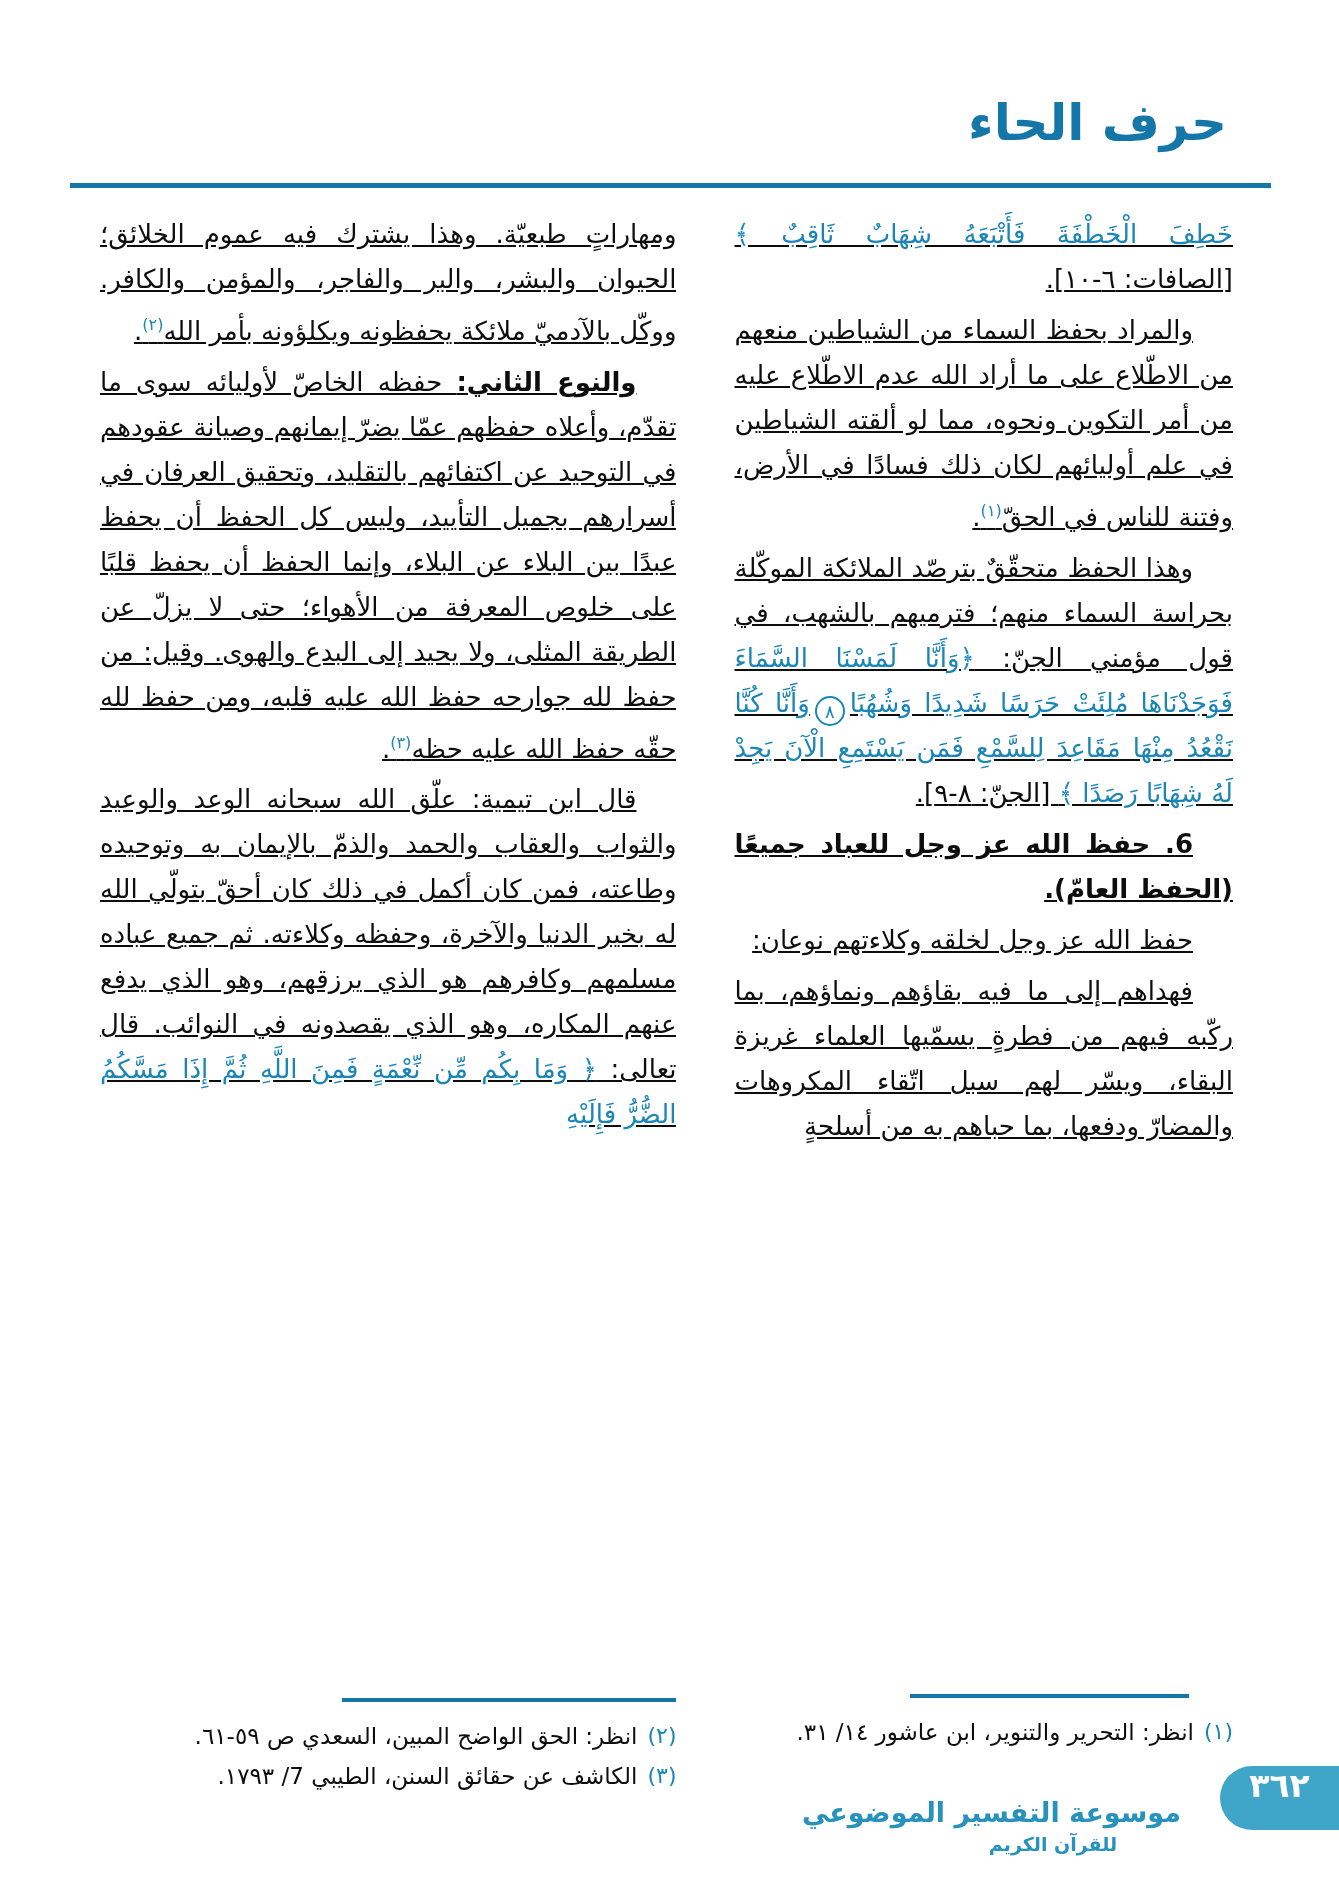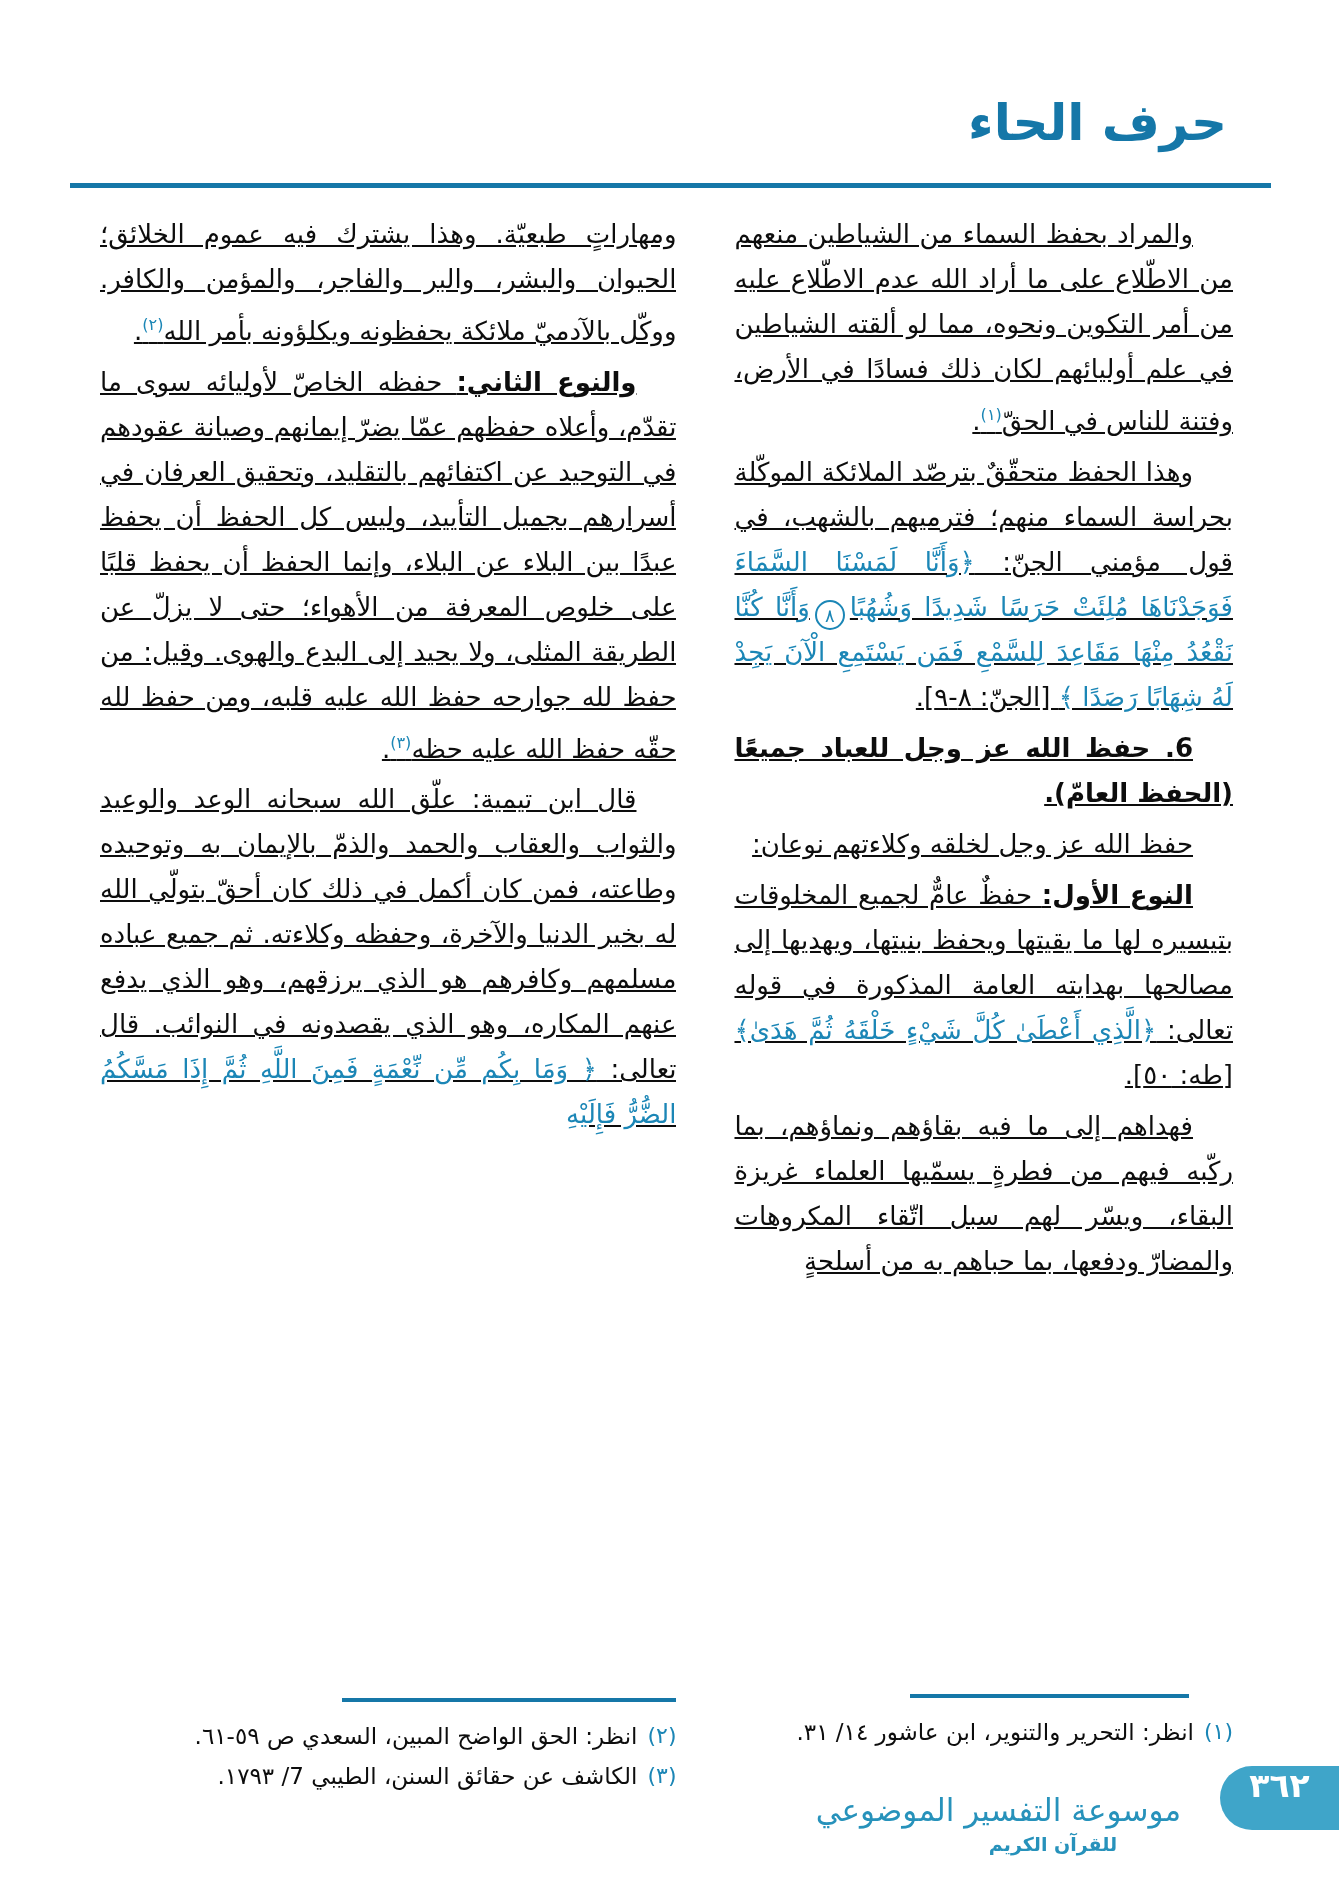--- a/index.html
+++ b/index.html
@@ -125,22 +125,22 @@
   .logo{
     position:absolute;
     bottom:34px;
     right:158px;
     width:256px;
     text-align:center;
     color:var(--logo);
     line-height:1.2;
   }
   .logo-line1{
-    font-size:31px;
-    font-weight:normal;
+    font-size:27px;
+    font-weight:bold;
     letter-spacing:-1px;
     white-space:nowrap;
   }
   .logo-line2{
     font-size:19px;
     font-weight:bold;
     margin-top:4px;
   }
   .page-badge{
     position:absolute;
@@ -165,25 +165,25 @@
 
 <div class="page">
 
   <div class="header-title">حرف الحاء</div>
   <div class="header-rule"></div>
 
   <div class="columns">
 
     <div class="col col-right">
       <div class="body-flow">
+        <p><span class="verse">خَطِفَ الْخَطْفَةَ فَأَتْبَعَهُ شِهَابٌ ثَاقِبٌ ﴾</span><span> [الصافات: ٦-١٠].</span></p>
         <p class="indent"><span>والمراد بحفظ السماء من الشياطين منعهم من الاطّلاع على ما أراد الله عدم الاطّلاع عليه من أمر التكوين ونحوه، مما لو ألقته الشياطين في علم أوليائهم لكان ذلك فسادًا في الأرض، وفتنة للناس في الحقّ</span><span class="fn-marker">(١)</span><span>.</span></p>
         <p class="indent"><span>وهذا الحفظ متحقّقٌ بترصّد الملائكة الموكّلة بحراسة السماء منهم؛ فترميهم بالشهب، في قول مؤمني الجنّ: </span><span class="verse">﴿وَأَنَّا لَمَسْنَا السَّمَاءَ فَوَجَدْنَاهَا مُلِئَتْ حَرَسًا شَدِيدًا وَشُهُبًا</span><span class="ayah-circle">٨</span><span class="verse">وَأَنَّا كُنَّا نَقْعُدُ مِنْهَا مَقَاعِدَ لِلسَّمْعِ فَمَن يَسْتَمِعِ الْآنَ يَجِدْ لَهُ شِهَابًا رَصَدًا ﴾</span><span> [الجنّ: ٨-٩].</span></p>
         <p class="indent heading">6. حفظ الله عز وجل للعباد جميعًا (الحفظ العامّ).</p>
         <p class="indent">حفظ الله عز وجل لخلقه وكلاءتهم نوعان:</p>
-        <p class="indent"><span class="lead">النوع الأول:</span><span> حفظٌ عامٌّ لجميع المخلوقات بتيسيره لها ما يقيتها ويحفظ بنيتها، ويهديها إلى مصالحها بهدايته العامة المذكورة في قوله تعالى: </span><span class="verse">﴿الَّذِي أَعْطَىٰ كُلَّ شَيْءٍ خَلْقَهُ ثُمَّ هَدَىٰ﴾</span><span> [طه: ٥٠].</span></p>
         <p class="indent">فهداهم إلى ما فيه بقاؤهم ونماؤهم، بما ركّبه فيهم من فطرةٍ يسمّيها العلماء غريزة البقاء، ويسّر لهم سبل اتّقاء المكروهات والمضارّ ودفعها، بما حباهم به من أسلحةٍ</p>
       </div>
       <div class="footnote-block">
         <div class="fn-sep"></div>
         <div class="footnote">
           <span class="fn-num">(١)</span>
           <span class="fn-text">انظر: التحرير والتنوير، ابن عاشور ١٤/ ٣١.</span>
         </div>
       </div>
     </div>

